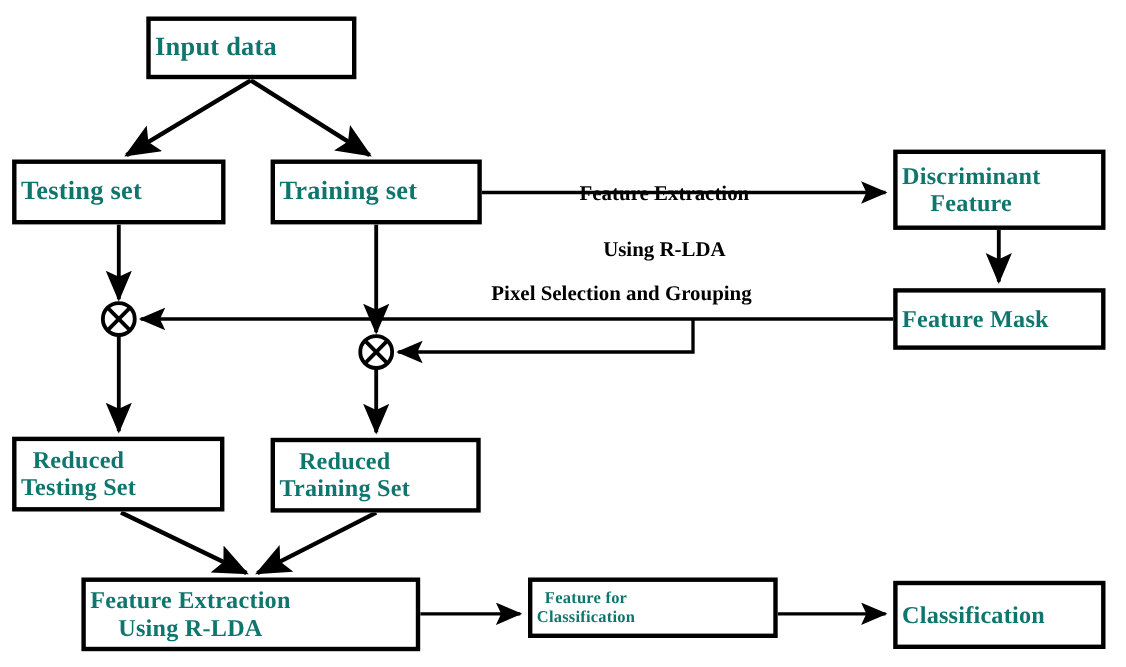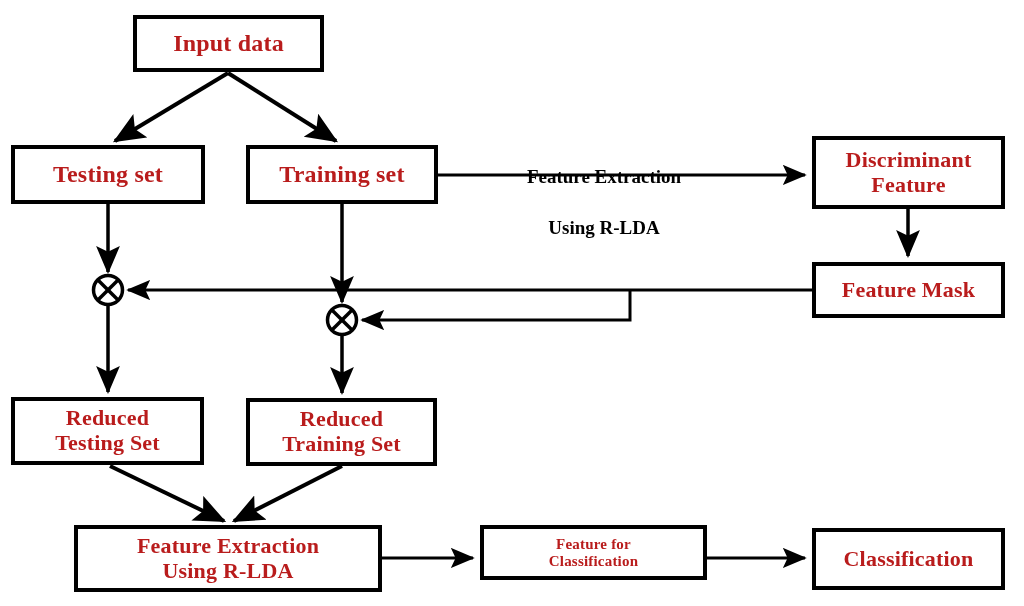--- a/index.html
+++ b/index.html
@@ -25,24 +25,24 @@
     width: 1024px;
     height: 606px;
   }
   .node-box {
     position: absolute;
     box-sizing: border-box;
     border: 4px solid #000000;
     background: #ffffff;
     display: flex;
     align-items: center;
-    justify-content: center;
+    justify-content: flex-start;
     text-align: center;
     font-weight: bold;
-    color: #b91c1c;
+    color: #0f766e;
     line-height: 1.12;
     letter-spacing: 0.2px;
     z-index: 3;
   }
   .node-label {
     display: block;
     white-space: pre-line;
     padding: 0 4px;
   }
   .edge-label {
@@ -169,14 +169,15 @@
 
   <div class="node-box" id="node-classification">
     <span class="node-label">Classification</span>
   </div>
 
   <div class="edge-label" id="label-feature-extraction-rlda">
     <span class="ln1">Feature Extraction</span>
     <span class="ln2">Using R-LDA</span>
   </div>
 
+  <div class="edge-label" id="label-pixel-selection">Pixel Selection and Grouping</div>
 
 </div>
 
 </body></html>

